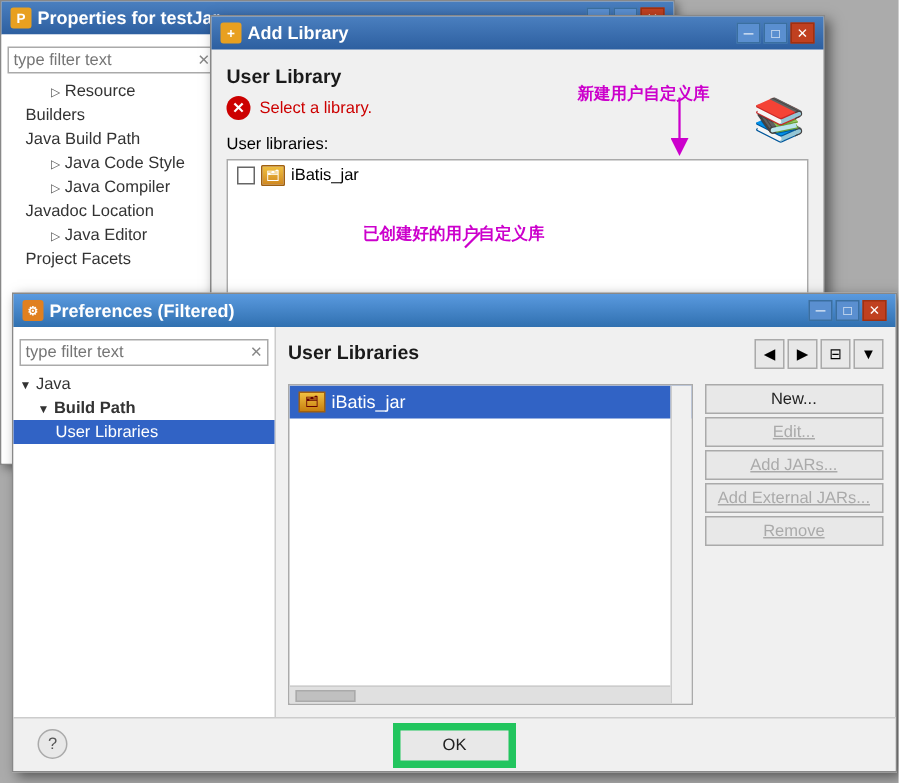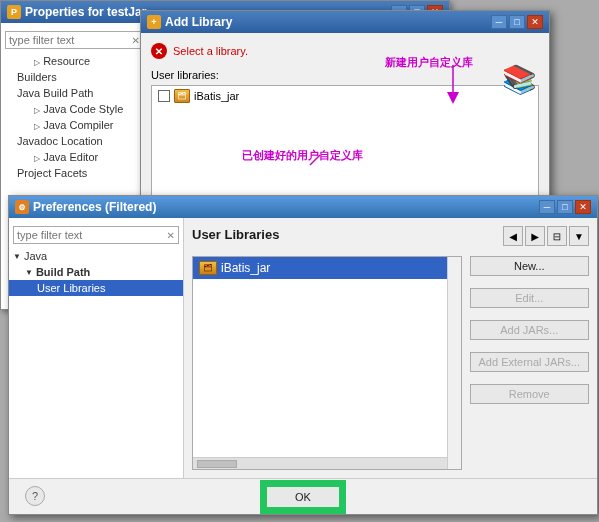--- a/index.html
+++ b/index.html
@@ -363,50 +363,51 @@
       border: 1px solid #a06010;
       display: flex; align-items: center; justify-content: center;
       font-size: 7px;
       color: #600;
       font-weight: bold;
       flex-shrink: 0;
     }
     .prefs-buttons {
       display: flex;
       flex-direction: column;
-      gap: 12px;
+      gap: 2px;
       min-width: 100px;
     }
     .prefs-action-btn {
       background: #e8e8e8;
       border: 1px solid #aaa;
       padding: 3px 8px;
       font-size: 11px;
       cursor: pointer;
       color: #222;
       text-align: center;
       white-space: nowrap;
     }
     .prefs-action-btn:disabled, .prefs-action-btn.disabled {
       color: #aaa;
+      text-decoration: underline;
     }
     .prefs-action-btn.active { color: #222; }
 
     .prefs-footer {
       height: 36px;
       border-top: 1px solid #ccc;
       display: flex;
       align-items: center;
       justify-content: center;
       gap: 8px;
       background: #f0f0f0;
     }
     .footer-btn {
       background: #e8e8e8;
-      border: 7px solid #22c55e;
+      border: 5px solid #22c55e;
       padding: 4px 28px;
       font-size: 11px;
       cursor: pointer;
       color: #222;
     }
     .footer-help {
       position: absolute;
       bottom: 8px;
       left: 16px;
       font-size: 11px;
@@ -489,20 +490,21 @@
       <span class="win-icon">+</span>
       <span>Add Library</span>
     </div>
     <div class="titlebar-controls">
       <div class="titlebar-btn">─</div>
       <div class="titlebar-btn">□</div>
       <div class="titlebar-btn close">✕</div>
     </div>
   </div>
   <div class="dialog-body" style="position:relative;">
+    <div class="dialog-header">User Library</div>
     <div class="dialog-error">
       <div class="error-icon">✕</div>
       <span class="error-text">Select a library.</span>
     </div>
     <div style="font-size:28px;position:absolute;right:12px;top:30px;">📚</div>
     <div class="libs-label">User libraries:</div>
     <div class="libs-list">
       <div class="lib-item">
         <div class="lib-checkbox"></div>
         <div class="lib-icon">🗂</div>

